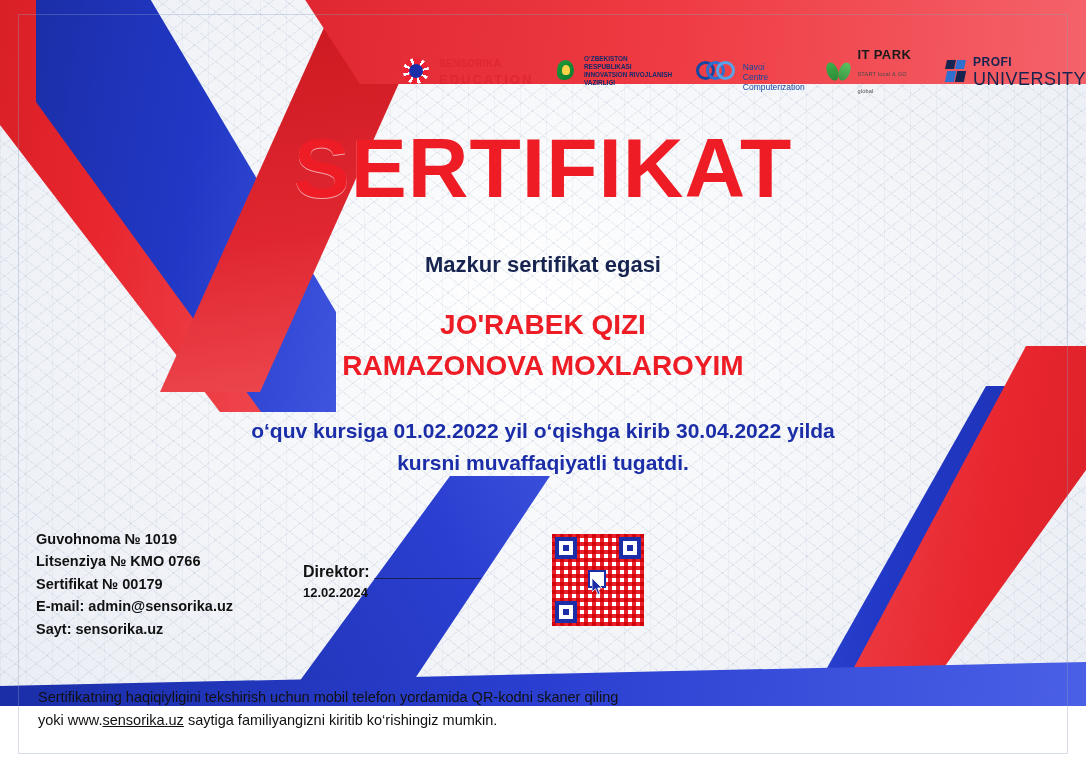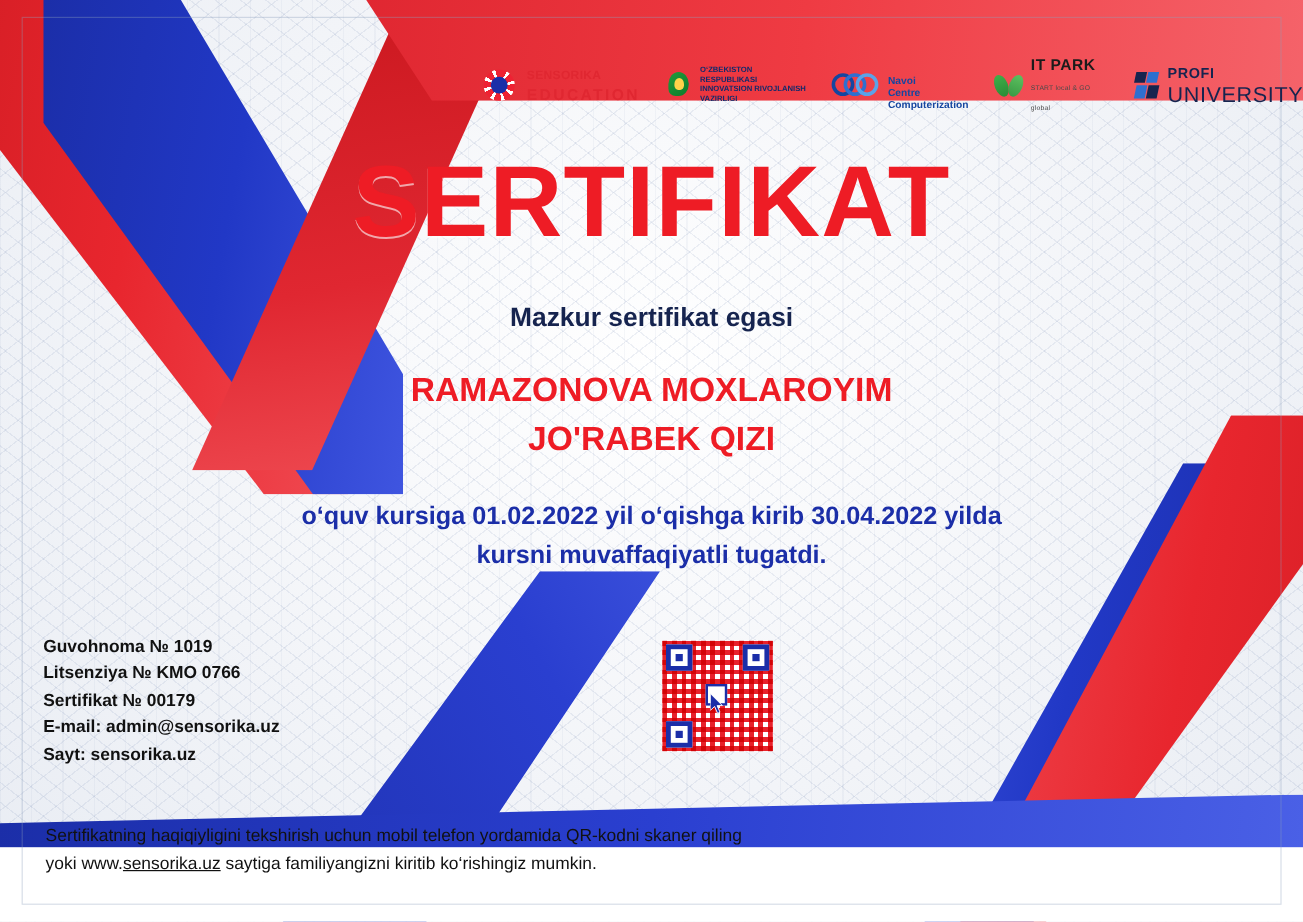--- a/index.html
+++ b/index.html
@@ -133,21 +133,21 @@
   }
   .uz-txt { font-size: 6.4px; font-weight: bold; color: #132a6b; line-height: 1.25; }
 
   .ncc-mark { width: 42px; height: 26px; position:relative; }
   .ncc-mark .c1, .ncc-mark .c2, .ncc-mark .c3 {
     position:absolute; top:3px; width:19px; height:19px; border:3px solid #1546a0; border-radius:50%;
   }
   .ncc-mark .c1 { left:0; }
   .ncc-mark .c2 { left:10px; border-color:#2f6fd0; }
   .ncc-mark .c3 { left:20px; border-color:#5ba3e8; }
-  .ncc-txt { font-size: 8.5px; font-weight: bold; color: #1546a0; line-height: 1.2; margin-top: 12px; }
+  .ncc-txt { font-size: 8.5px; font-weight: normal; color: #1546a0; line-height: 1.2; margin-top: 12px; }
 
   .itp-mark { width: 28px; height: 28px; position: relative; }
   .itp-mark .p {
     position:absolute; width:11px; height:19px; border-radius:50%;
     background: linear-gradient(180deg,#3fae49,#2a8c36);
   }
   .itp-mark .p1 { left:2px; top:5px; transform: rotate(-22deg); }
   .itp-mark .p2 { left:14px; top:5px; transform: rotate(22deg); background: linear-gradient(180deg,#5cc05f,#3a9a45); }
   .itp-txt1 { font-size: 13px; font-weight: bold; color: #1b1b1b; letter-spacing:.4px; }
   .itp-txt2 { font-size: 5.6px; color: #4a4a4a; letter-spacing:.2px; }
@@ -320,37 +320,41 @@
         <span class="pu-txt1">PROFI</span><br>
         <span class="pu-txt2">UNIVERSITY</span>
       </span>
     </div>
   </div>
 
   <div class="title">SERTIFIKAT</div>
   <div class="subtitle">Mazkur sertifikat egasi</div>
 
   <div class="recipient">
+    <div>JO'RABEK QIZI</div>
     <div>RAMAZONOVA MOXLAROYIM</div>
-    <div>JO'RABEK QIZI</div>
   </div>
 
   <div class="body-text">
     <div>o‘quv kursiga 01.02.2022 yil o‘qishga kirib 30.04.2022 yilda</div>
     <div>kursni muvaffaqiyatli tugatdi.</div>
   </div>
 
   <div class="details">
     <div>Guvohnoma № 1019</div>
     <div>Litsenziya № KMO 0766</div>
     <div>Sertifikat № 00179</div>
     <div>E-mail: admin@sensorika.uz</div>
     <div>Sayt: sensorika.uz</div>
   </div>
 
+  <div class="director">
+    <span>Direktor: ____________</span>
+    <span class="date">12.02.2024</span>
+  </div>
 
   <div class="qr">
     <span class="eye e1"></span>
     <span class="eye e2"></span>
     <span class="eye e3"></span>
     <span class="center"></span>
   </div>
 
   <svg class="cursor" viewBox="0 0 12 18">
     <polygon points="0,0 0,14 3.5,10.7 6,16.5 8,15.5 5.6,10 10,10" fill="#1b2ea8" stroke="#ffffff" stroke-width="0.8"></polygon>

